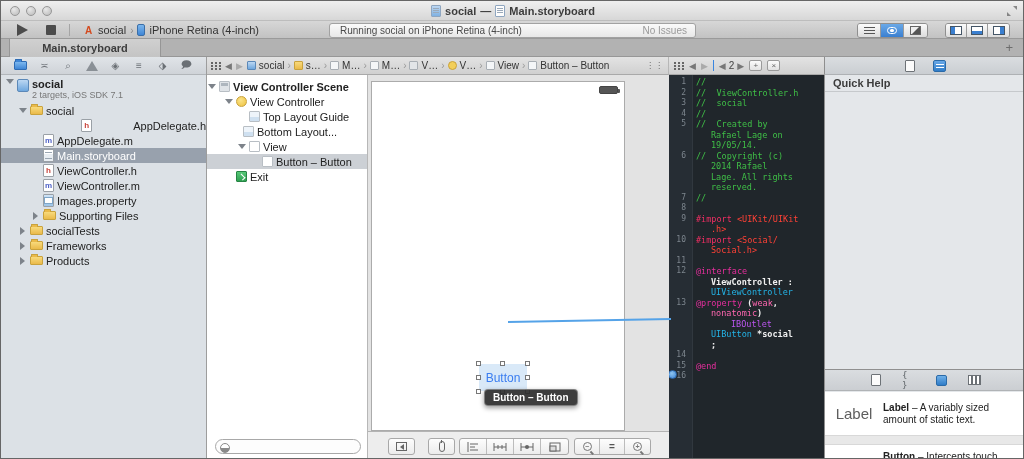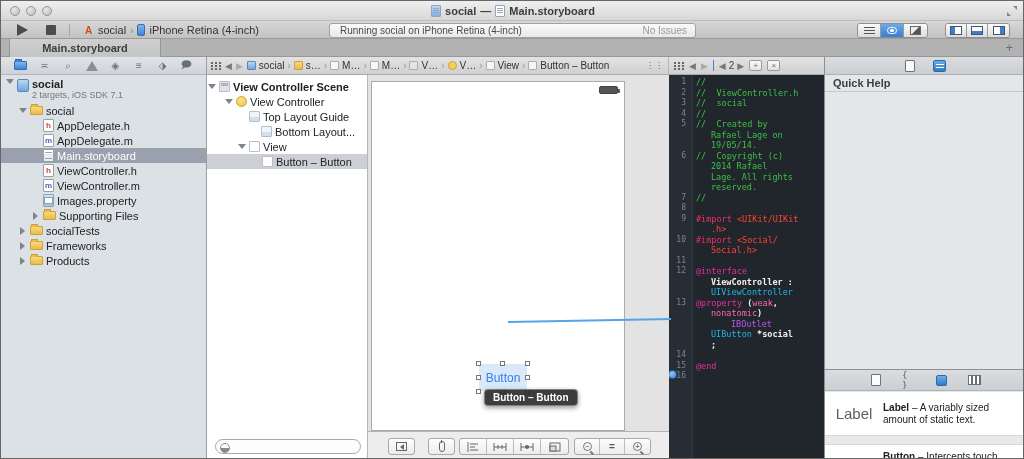--- a/index.html
+++ b/index.html
@@ -293,21 +293,21 @@
           <span class="pcol">
             <span class="pname">social</span>
             <span class="psub">2 targets, iOS SDK 7.1</span>
           </span>
         </div>
       <div class="nrow" style="padding-left: 17px;">
             <span class="disc open"></span>
             <span class="fold"></span>
             <span>social</span>
           </div>
-          <div class="nrow" style="padding-left: 30px;">
+          <div class="nrow" style="padding-left: 30px; justify-content: space-between;">
             <span class="disc "></span>
             <span class="fic fic-h"></span>
             <span>AppDelegate.h</span>
           </div>
           <div class="nrow" style="padding-left: 30px;">
             <span class="disc "></span>
             <span class="fic fic-m"></span>
             <span>AppDelegate.m</span>
           </div>
           <div class="nrow sel" style="padding-left: 30px;">
@@ -430,34 +430,39 @@
           <div class="orow" style="padding-left: 17px;">
             <span class="disc open"></span>
             <span class="oic oic-vc"></span>
             <span>View Controller</span>
           </div>
           <div class="orow" style="padding-left: 30px;">
             <span class="disc "></span>
             <span class="oic oic-lg"></span>
             <span>Top Layout Guide</span>
           </div>
-          <div class="orow" style="padding-left: 30px; margin-left: 12px;">
+          <div class="orow" style="padding-left: 24px;">
             <span class="disc "></span>
             <span class="oic oic-lg"></span>
             <span>Bottom Layout...</span>
           </div>
           <div class="orow" style="padding-left: 30px;">
             <span class="disc open"></span>
             <span class="oic"></span>
             <span>View</span>
           </div>
           <div class="orow osel" style="padding-left: 43px;">
             <span class="disc "></span>
             <span class="oic"></span>
             <span>Button – Button</span>
+          </div>
+          <div class="orow" style="padding-left: 17px;">
+            <span class="disc "></span>
+            <span class="oic oic-exit"></span>
+            <span>Exit</span>
           </div>
         </div>
       <div class="filterpill"></div>
     </div>
 
     <div class="canvas">
       <div class="ibview">
         <div class="battery"></div>
         <div class="ibbutton">
           <span>Button</span>

